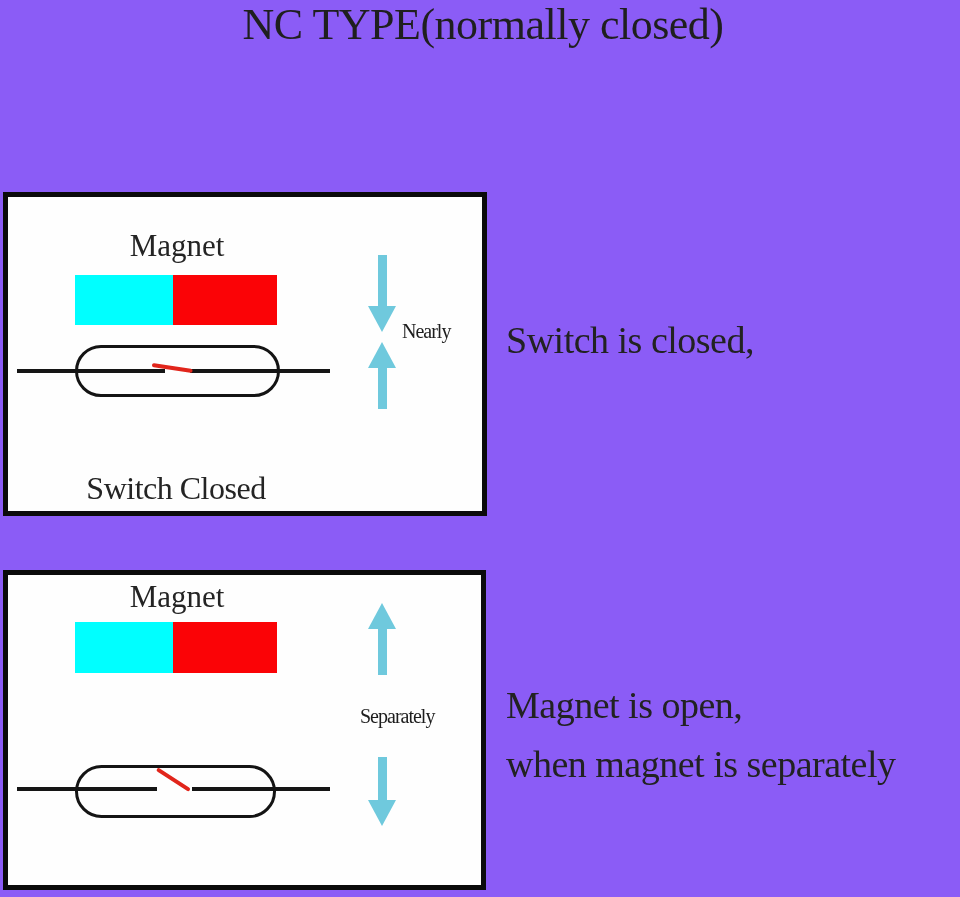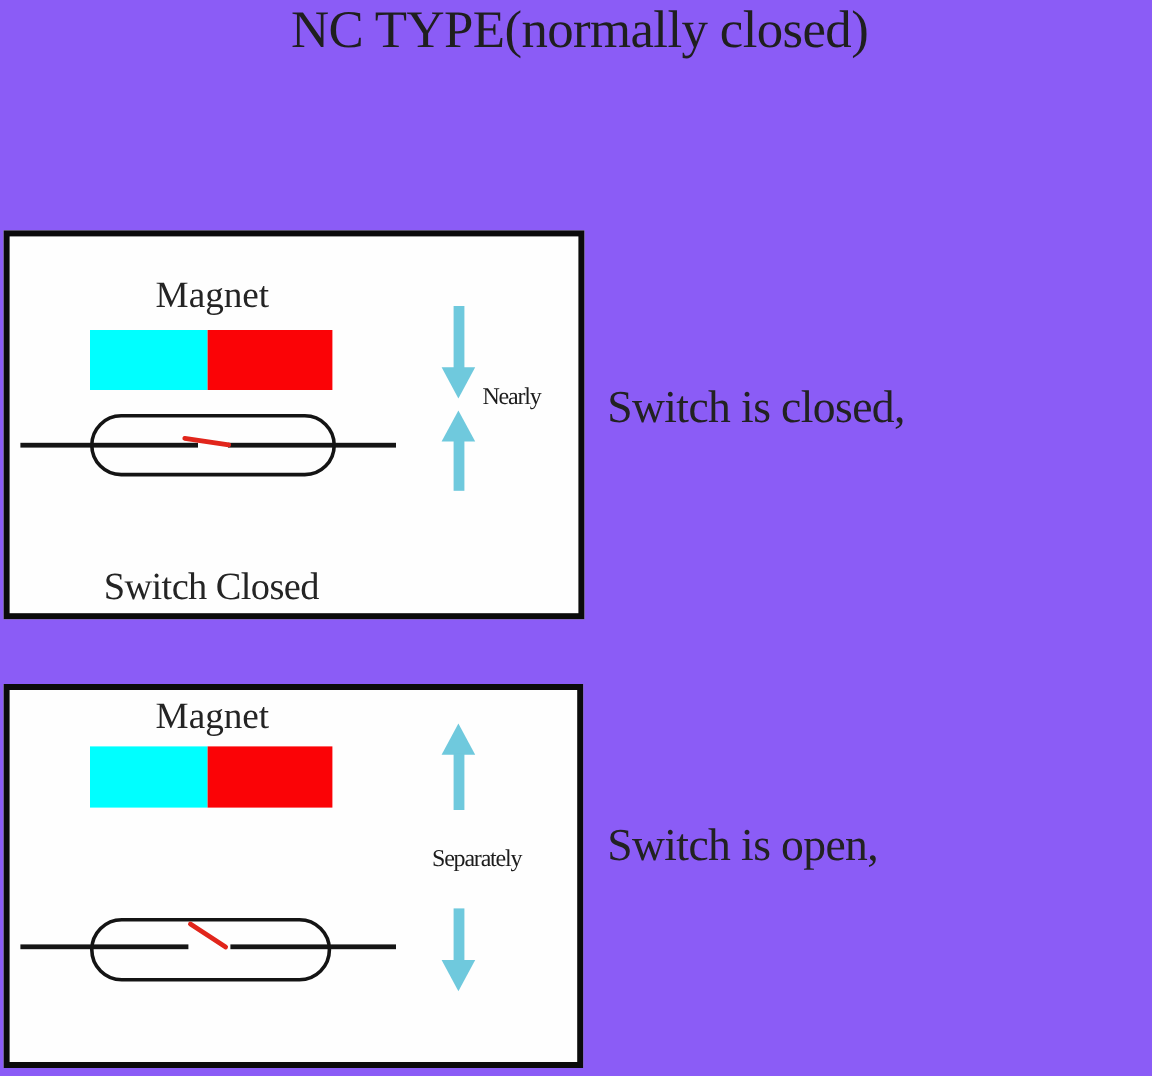--- a/index.html
+++ b/index.html
@@ -103,16 +103,17 @@
     <div class="head head-down" style="top:43px;"></div>
   </div>
 
   <div class="abs capsule" style="left:75px;top:765px;width:201px;height:53px;"></div>
   <div class="abs wire" style="left:17px;top:787px;width:140px;"></div>
   <div class="abs wire" style="left:192px;top:787px;width:138px;"></div>
   <div class="abs contact" style="left:157px;top:767px;width:39px;transform:rotate(33deg);"></div>
 
 
   <div class="caption" style="top:664px;">
-    <div>Switch is open,</div>
+    <div>Magnet is open,</div>
+    <div>when magnet is separately</div>
   </div>
 
 </div>
 
 </body></html>

